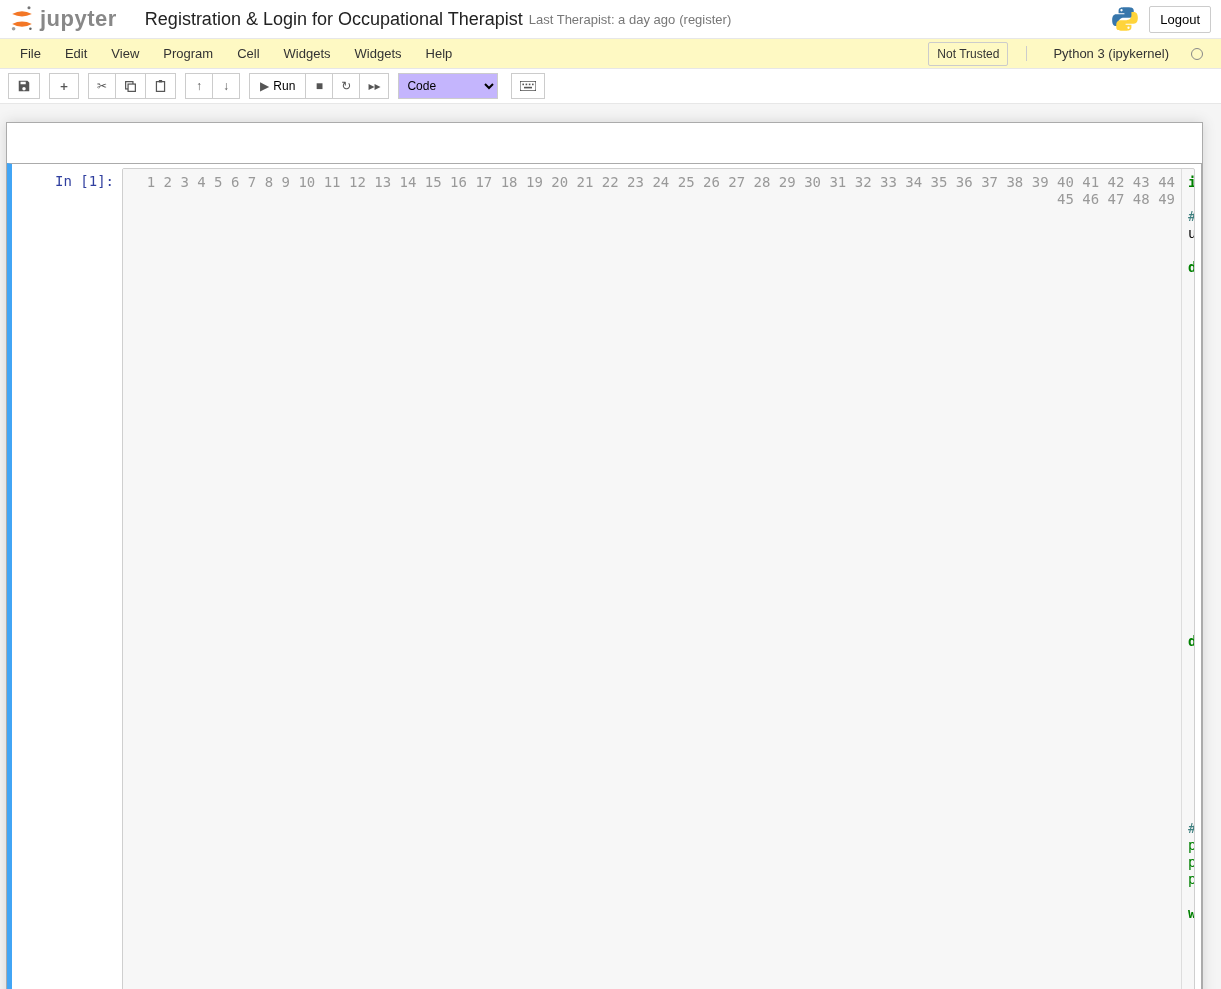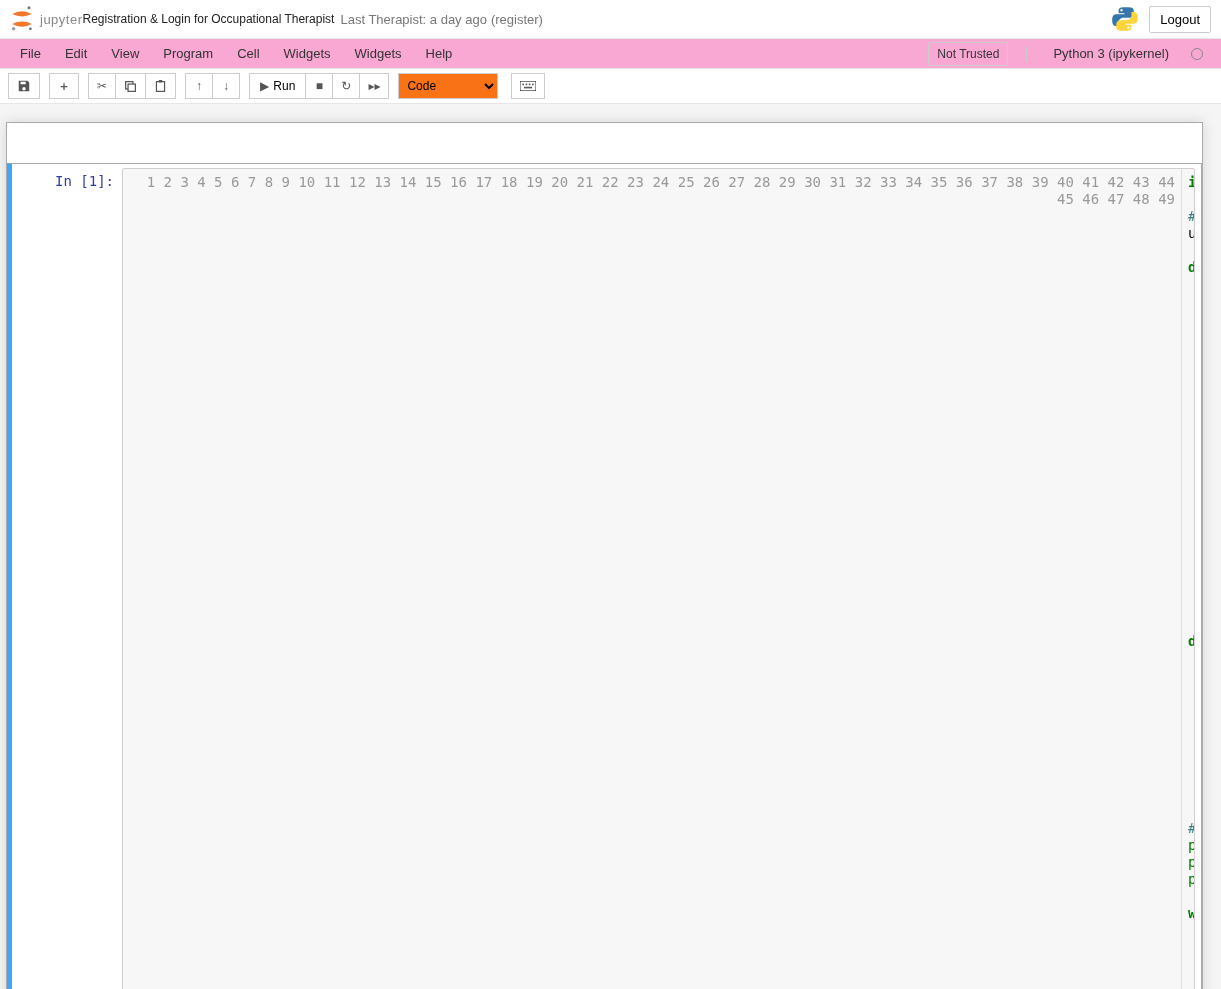--- a/index.html
+++ b/index.html
@@ -1,37 +1,37 @@
 <!DOCTYPE html>
 <html><head>
 <meta charset="utf-8">
 <style>
 * { box-sizing: border-box; margin: 0; padding: 0; }
 body { font-family: "Helvetica Neue", Helvetica, Arial, sans-serif; font-size: 14px; background: #fff; color: #000; }
 .header { display: flex; align-items: center; padding: 5px 10px 5px 8px; border-bottom: 1px solid #e7e7e7; }
 .logo { display: flex; align-items: center; }
 .logo-svg { width: 28px; height: 28px; margin-right: 4px; }
-.logo-text { font-size: 13px; color: #888; font-weight: 400; letter-spacing: 0.5px; }
-.title { font-size: 12px; color: #222; margin-left: 0; }
+.logo-text { font-size: 22px; color: #888; font-weight: 700; letter-spacing: 0.5px; }
+.title { font-size: 18px; color: #222; margin-left: 28px; }
 .checkpoint { font-size: 13px; color: #777; margin-left: 6px; }
 .autosaved { font-size: 13px; color: #777; margin-left: 4px; }
 .header-right { margin-left: auto; display: flex; align-items: center; gap: 10px; }
 .python-logo { width: 28px; height: 28px; }
 .logout-btn { border: 1px solid #ccc; background: #fff; padding: 5px 10px; font-size: 13px; border-radius: 2px; cursor: pointer; }
-.menubar { display: flex; align-items: center; padding: 0 8px; border-bottom: 1px solid #e7e7e7; height: 30px; background: #f9a8d4; }
+.menubar { display: flex; align-items: center; padding: 0 8px; border-bottom: 1px solid #e7e7e7; height: 30px; background: #fef9c3; }
 .menu-item { padding: 6px 12px; font-size: 13px; color: #333; cursor: pointer; }
 .menubar-right { margin-left: auto; display: flex; align-items: center; gap: 18px; padding-right: 10px;}
 .trusted { border: 1px solid #ccc; padding: 4px 8px; font-size: 12px; color: #333; border-radius: 2px;}
 .kernel-name { font-size: 13px; color: #333; border-left: 1px solid #ccc; padding-left: 26px; }
 .kernel-ind { width: 12px; height: 12px; border: 1px solid #888; border-radius: 50%; margin-left: 4px;}
 .toolbar { display: flex; align-items: center; padding: 4px 8px; border-bottom: 1px solid #e7e7e7; gap: 3px;}
 .tb-group { display: flex; gap: 0; margin-right: 6px; }
 .tb-btn { border: 1px solid #ccc; background: #fff; padding: 4px 8px; font-size: 12px; min-width: 28px; height: 26px; display: inline-flex; align-items:center; justify-content:center; cursor:pointer; }
 .tb-group .tb-btn + .tb-btn { margin-left: -1px; }
-.tb-sel { border: 1px solid #ccc; background:#f97316; height:26px; font-size:12px; padding: 2px 4px; width: 100px;}
+.tb-sel { border: 1px solid #ccc; background:#c4b5fd; height:26px; font-size:12px; padding: 2px 4px; width: 100px;}
 .notebook-area { background: #f5f5f5; padding: 18px 18px 0 6px;}
 .notebook { background: #fff; border: 1px solid #ababab; box-shadow: 0 0 12px rgba(87,87,87,0.2); padding-top: 40px; padding-bottom: 20px;}
 .cell { display: flex; margin: 0 0 0 0; }
 .cell.selected { border-left: 5px solid #42A5F5; border-top:1px solid #ababab; border-bottom:1px solid #ababab; border-right:1px solid #ababab;}
 .prompt { width: 110px; text-align: right; font-family: monospace; font-size: 14px; color: #303F9F; padding: 9px 8px 0 0; flex-shrink:0;}
 .input-area { flex: 1; display: flex; background: #f7f7f7; border: 1px solid #cfcfcf; border-radius: 2px; margin: 4px 6px 4px 0; overflow:hidden;}
 .gutter { background: #f7f7f7; border-right: 1px solid #ddd; text-align: right; color: #999; font-family: monospace; font-size: 14px; line-height: 17px; padding: 5px 6px 5px 10px; user-select:none;}
 .code { font-family: monospace; font-size: 14px; line-height: 17px; padding: 5px 6px; white-space: pre; flex:1; overflow-x:auto; color:#000;}
 
 .kw { color: #008000; font-weight: bold; }

